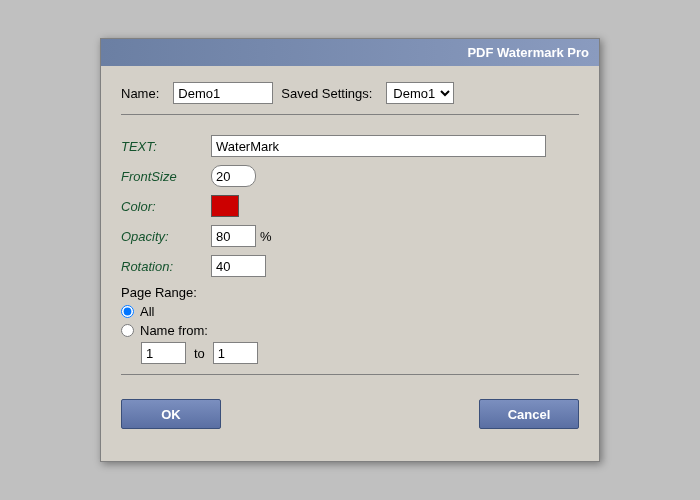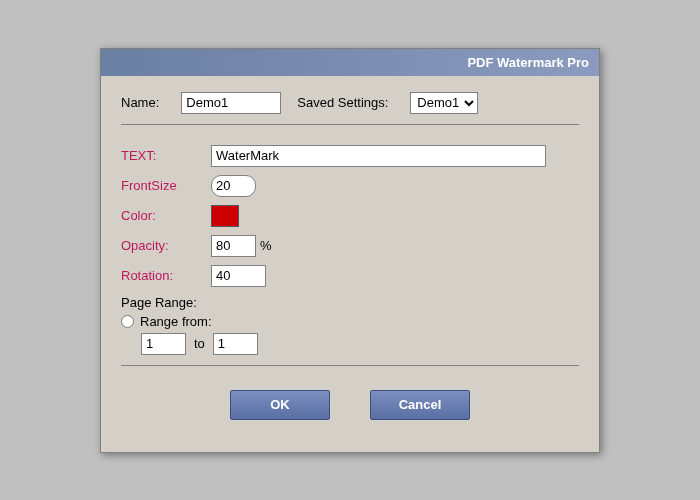--- a/index.html
+++ b/index.html
@@ -50,22 +50,23 @@
     .section-body {
       padding: 10px 0 0 0;
     }
     .field-row {
       display: flex;
       align-items: center;
       margin-bottom: 8px;
     }
     .field-label {
       width: 90px;
-      color: #be185d;
-      font-size: 13px;
+      color: #14532d;
+      font-size: 13px;
+      font-style: italic;
     }
     .color-box {
       width: 28px;
       height: 22px;
       background: #cc0000;
       border: 1px solid #555;
       cursor: pointer;
     }
     .percent-label {
       margin-left: 4px;
@@ -99,39 +100,39 @@
       padding: 2px 4px;
       font-size: 13px;
       height: 22px;
     }
     .to-label {
       margin: 0 8px;
       font-size: 13px;
     }
     .button-row {
       display: flex;
-      justify-content: center;
+      justify-content: space-between;
       gap: 40px;
       padding: 14px 0 16px 0;
     }
     .btn {
       width: 100px;
       height: 30px;
       background: linear-gradient(to bottom, #7b8fbf, #5a6fa3);
       color: white;
       border: 1px solid #3a4f7a;
       font-size: 13px;
       font-weight: bold;
       cursor: pointer;
       border-radius: 2px;
     }
     .name-row {
       display: flex;
       align-items: center;
-      gap: 16px;
+      gap: 8px;
       margin-bottom: 8px;
     }
     .saved-settings-select {
       border: 1px solid #808080;
       background: white;
       font-size: 13px;
       height: 22px;
       padding: 0 2px;
     }
     .text-wide {
@@ -195,22 +196,26 @@
       </div>
 
       <div class="field-row">
         <span class="field-label">Rotation:</span>
         <input class="input-text rotation-input" type="text" value="40" style="">
       </div>
 
       <div class="page-range-section">
         <div class="page-range-title">Page Range:</div>
         <div class="radio-row">
+          <input type="radio" name="pageRange" checked="" style="">
+          <span>All</span>
+        </div>
+        <div class="radio-row">
           <input type="radio" name="pageRange" style="">
-          <span>Range from:</span>
+          <span>Name from:</span>
         </div>
         <div class="page-inputs-row">
           <input class="input-text page-input" type="text" value="1" style="">
           <span class="to-label">to</span>
           <input class="input-text page-input" type="text" value="1" style="">
         </div>
       </div>
     </div>
 
     <hr class="separator">

